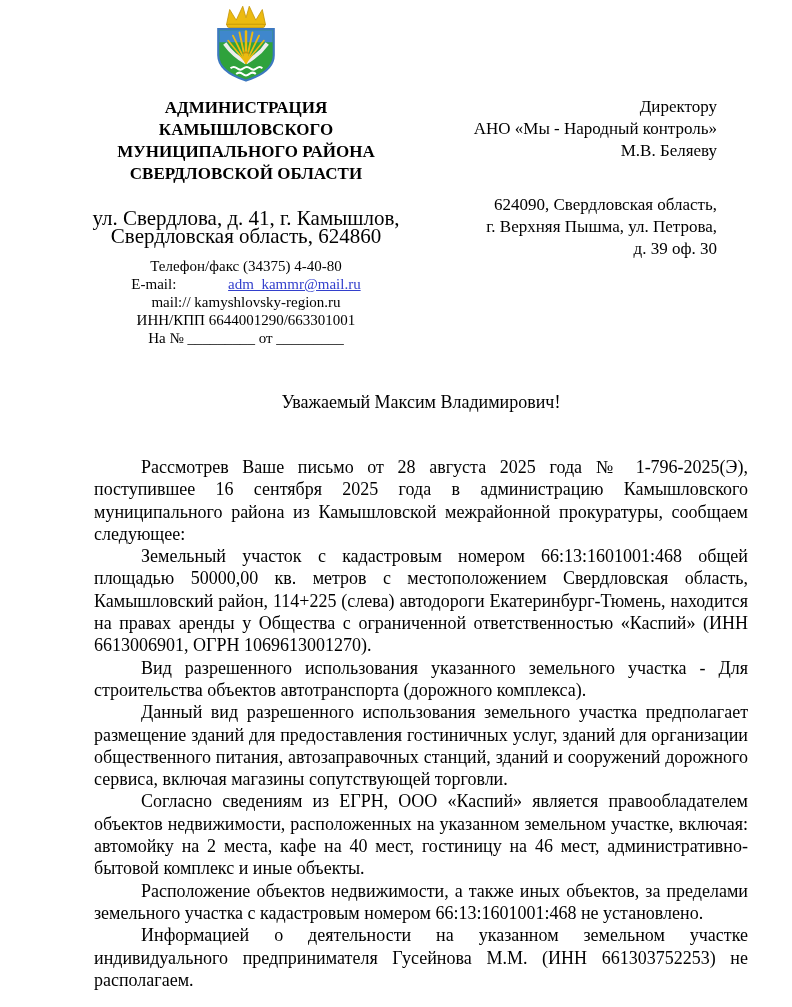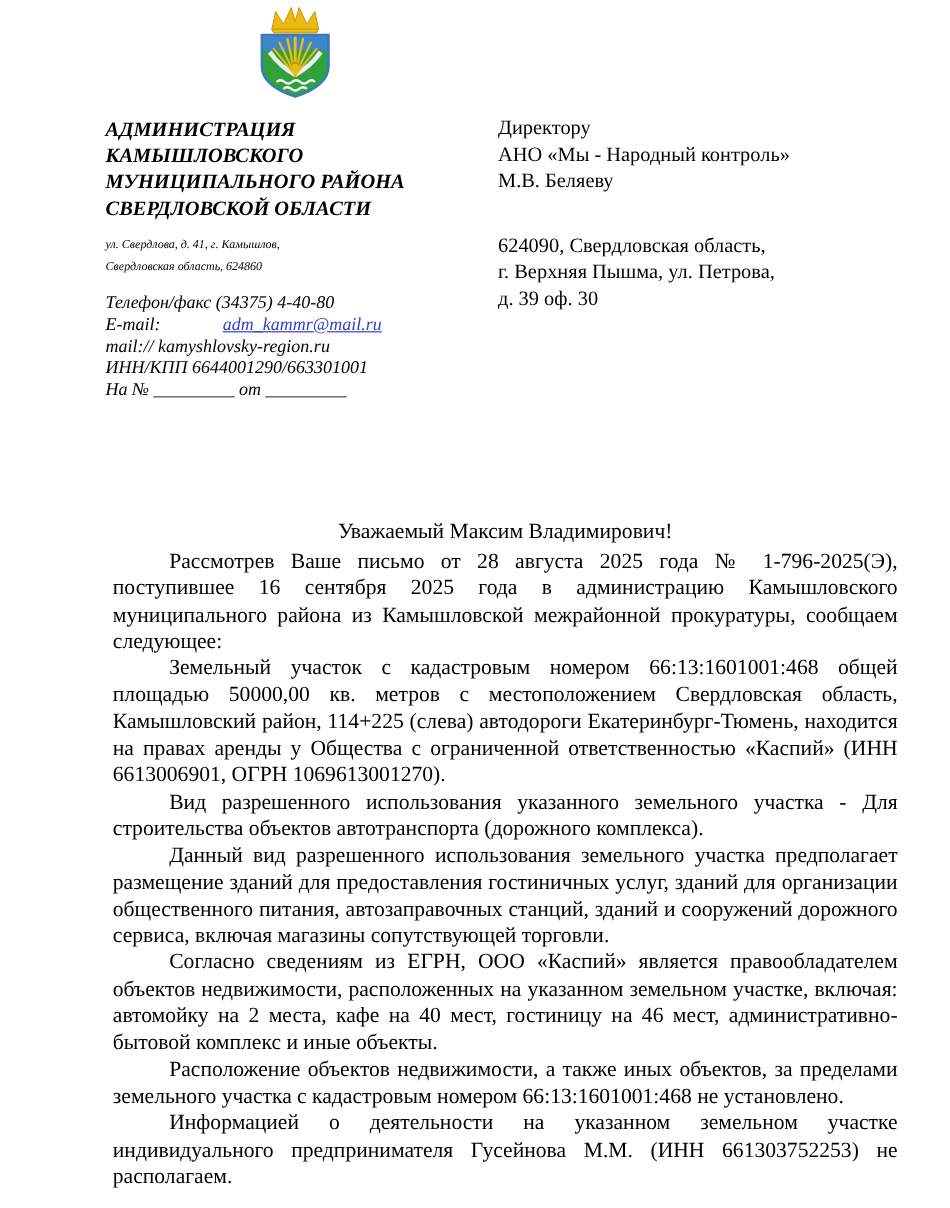--- a/index.html
+++ b/index.html
@@ -2,33 +2,33 @@
 <html lang="ru"><head>
 <meta charset="utf-8">
 <style>
   html,body { margin:0; padding:0; background:#fff; }
   .page {
     position:relative; width:792px; height:1007px; background:#ffffff;
     font-family:"Liberation Serif", serif; color:#000; overflow:hidden;
   }
 
   
-  .left-col { position:absolute; left:88px; top:3px; width:316px; text-align:left;font-style:italic; }
+  .left-col { position:absolute; left:88px; top:3px; width:316px; text-align:center; }
   .arms { display:block; width:84px; height:80px; margin:0 auto; }
   .org-name { margin-top:14px; font-weight:bold; font-size:17px; line-height:22px; }
-  .postal { margin-top:11px; font-size:10px; line-height:18px; }
+  .postal { margin-top:24px; font-size:21px; line-height:18px; }
   .contacts { margin-top:12px; font-size:15px; line-height:18px; }
   .email-link { text-decoration:underline; cursor:pointer; }
 
   
-  .right-col { position:absolute; left:415px; top:96px; width:320px; font-size:17px; line-height:22px; text-align:left; }
+  .right-col { position:absolute; left:397px; top:96px; width:320px; font-size:17px; line-height:22px; text-align:right; }
   .recipient-addr { margin-top:32px; }
 
   
-  .salutation { position:absolute; left:94px; top:432px; width:654px; text-align:center; font-size:18px; }
+  .salutation { position:absolute; left:94px; top:392px; width:654px; text-align:center; font-size:18px; }
   .body-text { position:absolute; left:94px; top:456px; width:654px; font-size:18px; line-height:22.3px; text-align:justify; }
   .body-text p { margin:0; text-indent:47px; }
 </style>
 </head>
 <body>
 
 <div class="page">
 
   <div class="left-col">
 

